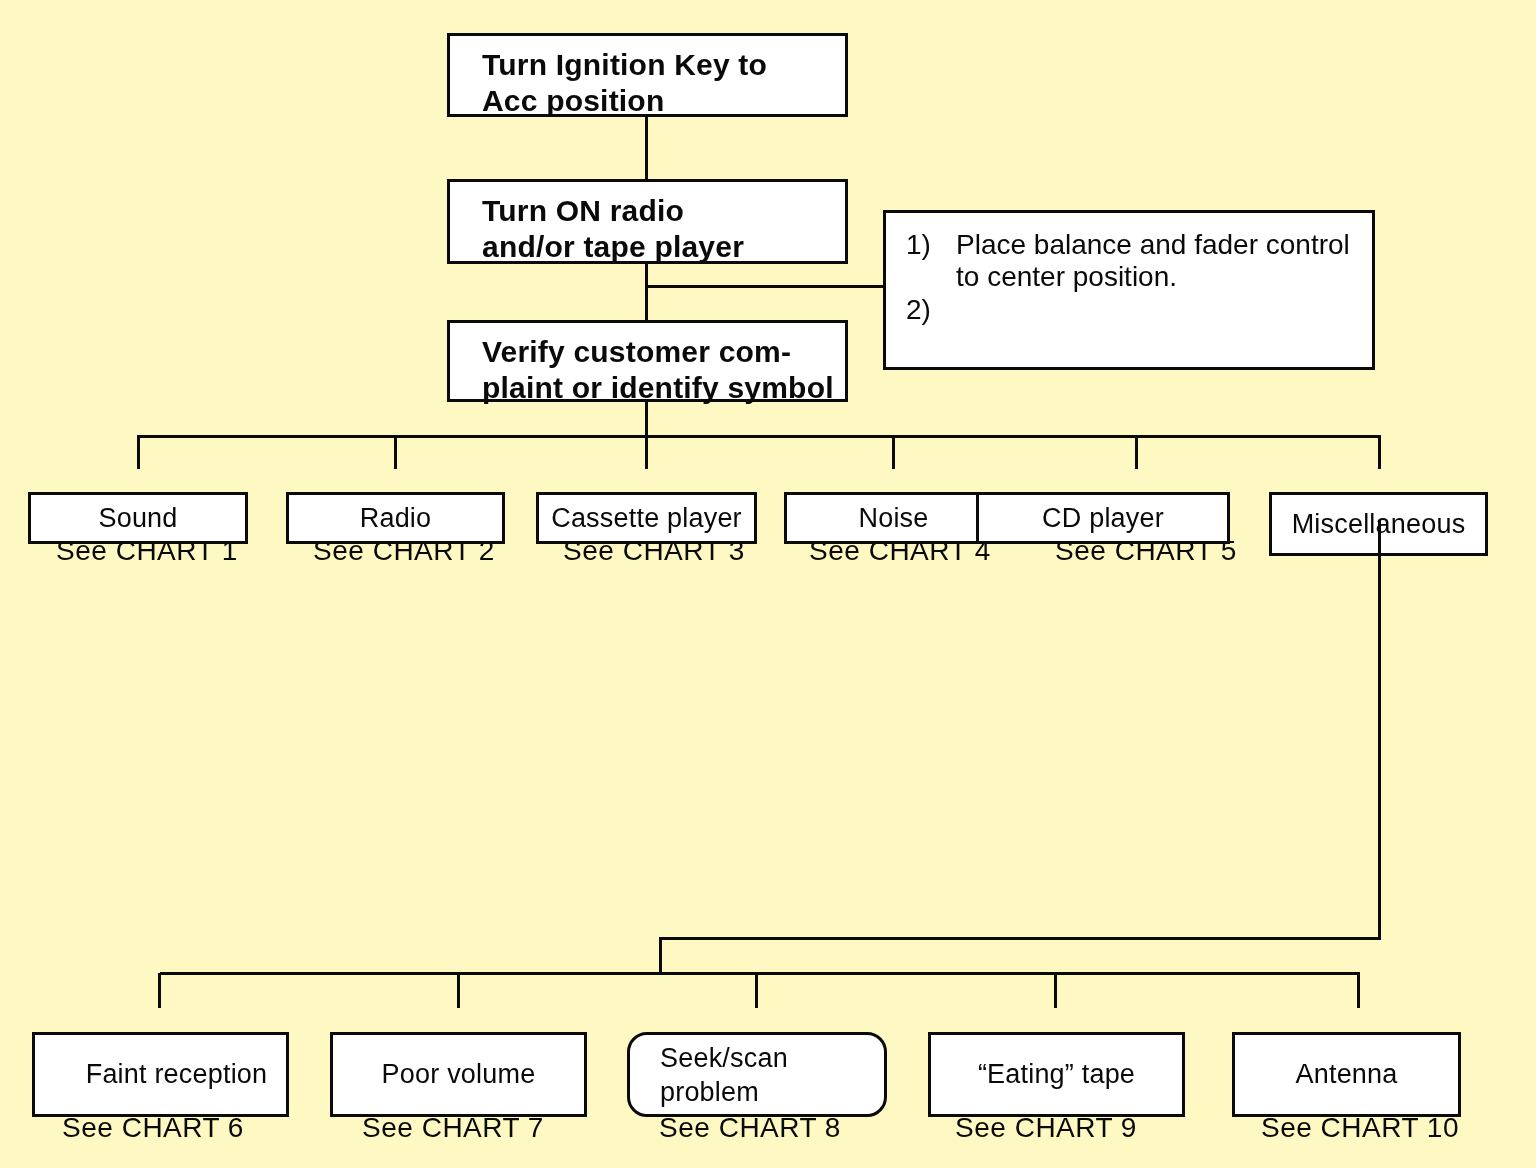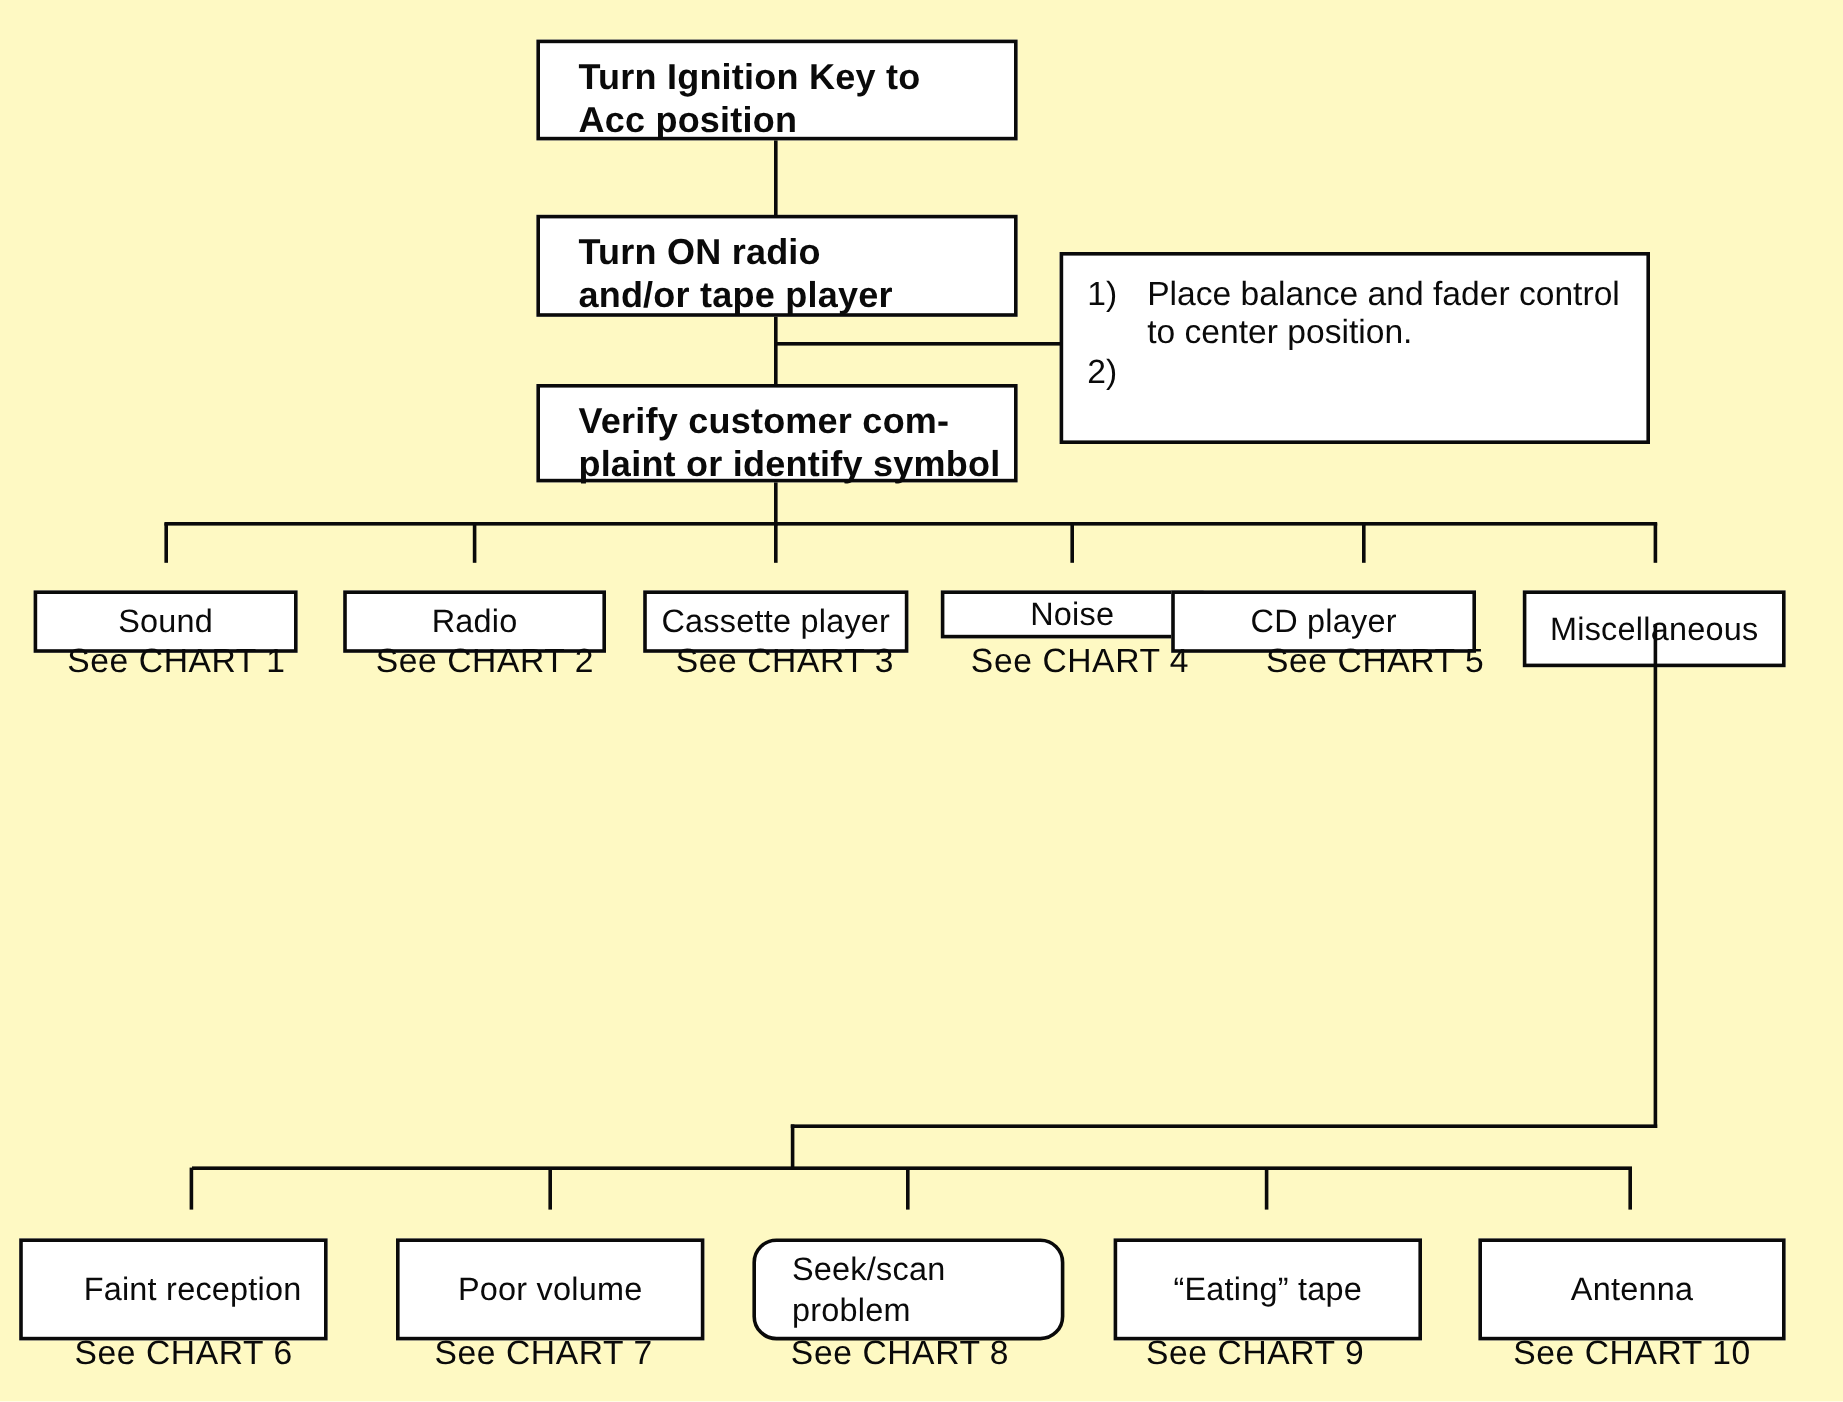--- a/index.html
+++ b/index.html
@@ -95,36 +95,36 @@
 to center position.</span>
     </div>
     <div class="note-item">
       <span class="note-num">2)</span>
     </div>
   </div>
 
   <div class="box branch-box" style="left:28px; top:468px; width:220px; height:52px;">Sound</div>
   <div class="box branch-box" style="left:286px; top:468px; width:219px; height:52px;">Radio</div>
   <div class="box branch-box" style="left:536px; top:468px; width:221px; height:52px;">Cassette player</div>
-  <div class="box branch-box" style="left:784px; top:468px; width:219px; height:40px;">Noise</div>
+  <div class="box branch-box" style="left:784px; top:468px; width:219px; height:52px;">Noise</div>
   <div class="box branch-box" style="left:976px; top:468px; width:254px; height:52px;">CD player</div>
   <div class="box branch-box" style="left:1269px; top:468px; width:219px; height:64px;">Miscellaneous</div>
 
   <div class="chart-ref" style="left:147px; top:535px;">See CHART 1</div>
   <div class="chart-ref" style="left:404px; top:535px;">See CHART 2</div>
   <div class="chart-ref" style="left:654px; top:535px;">See CHART 3</div>
   <div class="chart-ref" style="left:900px; top:535px;">See CHART 4</div>
   <div class="chart-ref" style="left:1146px; top:535px;">See CHART 5</div>
 
-  <div class="box branch-box" style="left:16px; top:1008px; width:257px; height:85px;padding-left:32px;">Faint reception</div>
+  <div class="box branch-box" style="left:32px; top:1008px; width:257px; height:85px;padding-left:32px;">Faint reception</div>
   <div class="box branch-box" style="left:330px; top:1008px; width:257px; height:85px;">Poor volume</div>
   <div class="box branch-box left-text" style="left:627px; top:1008px; width:260px; height:85px;border-radius:20px;">Seek/scan
 problem</div>
   <div class="box branch-box" style="left:928px; top:1008px; width:257px; height:85px;">“Eating” tape</div>
-  <div class="box branch-box" style="left:1232px; top:1008px; width:256px; height:85px;">Antenna</div>
+  <div class="box branch-box" style="left:1232px; top:1008px; width:229px; height:85px;">Antenna</div>
 
   <div class="chart-ref" style="left:153px; top:1112px;">See CHART 6</div>
   <div class="chart-ref" style="left:453px; top:1112px;">See CHART 7</div>
   <div class="chart-ref" style="left:750px; top:1112px;">See CHART 8</div>
   <div class="chart-ref" style="left:1046px; top:1112px;">See CHART 9</div>
   <div class="chart-ref" style="left:1360px; top:1112px;">See CHART 10</div>
 
   <div class="line" style="left:645px; top:117px; width:3px; height:63px;"></div>
 
   <div class="line" style="left:645px; top:264px; width:3px; height:57px;"></div>

